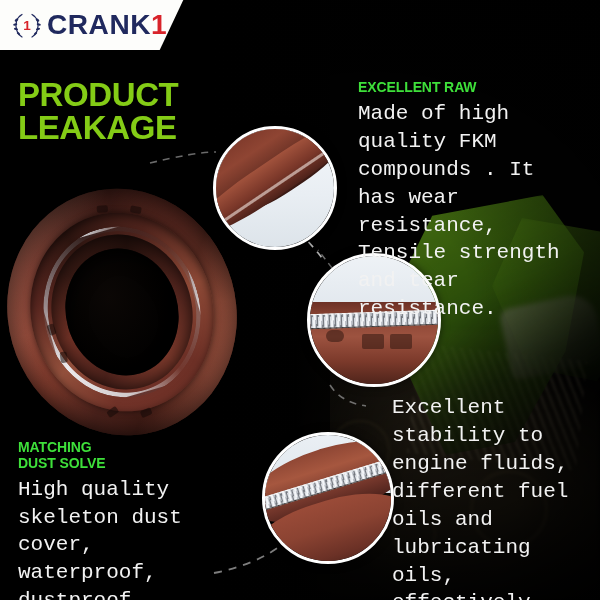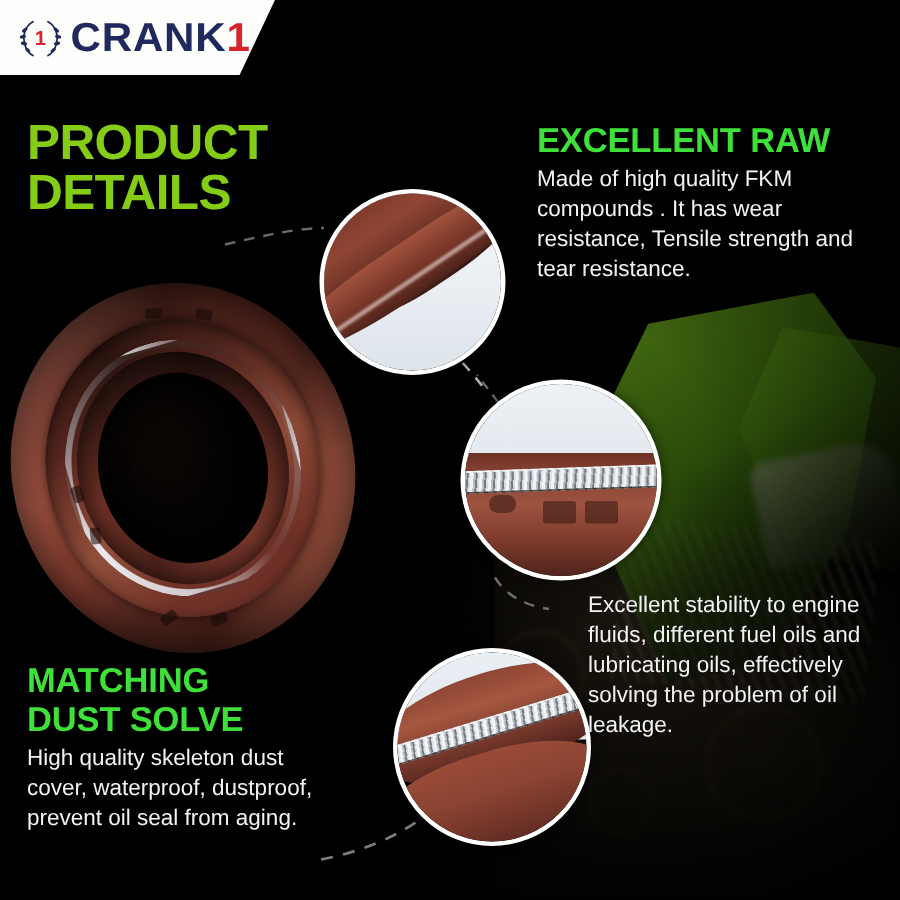--- a/index.html
+++ b/index.html
@@ -136,30 +136,31 @@
     font-size: 33px;
     line-height: 1.0;
     letter-spacing: -0.4px;
     z-index: 10;
   }
   .block { position: absolute; z-index: 10; }
   .block h3 {
     margin: 0 0 4px 0;
     color: #3ee03a;
     font-weight: bold;
-    font-size: 23px;
+    font-size: 14px;
     line-height: 1.13;
     letter-spacing: -0.1px;
   }
   .block p {
     margin: 0;
     color: #f2f2f2;
-    font-size: 15px;
+    font-size: 21px;
     line-height: 1.33;
     font-weight: normal;
+    font-family: Liberation Mono, monospace;
   }
   #blk-raw      { left: 358px; top: 80px;  width: 212px; }
   #blk-oil      { left: 392px; top: 394px; width: 200px; }
   #blk-dust     { left: 18px;  top: 440px; width: 212px; }
 
   
   .seal-main {
     position: absolute;
     left: 8px; top: 188px;
     width: 228px; height: 248px;
@@ -399,21 +400,21 @@
         <ellipse cx="52" cy="36" rx="4.2" ry="2.3" transform="rotate(-16 52 36)"></ellipse>
         <ellipse cx="47" cy="45" rx="4.0" ry="2.2" transform="rotate(-40 47 45)"></ellipse>
       </g>
       <text x="30" y="38" font-family="Liberation Sans, sans-serif" font-size="27" font-weight="bold" fill="#d8232a" text-anchor="middle">1</text>
     </svg>
     <div class="logo-text"><span>CRANK</span><span class="one">1</span></div>
   </div>
 
   <div class="title-main">
     <div>PRODUCT</div>
-    <div>DETAILS</div>
+    <div>LEAKAGE</div>
   </div>
 
   <div class="block" id="blk-raw">
     <h3>
       <span>EXCELLENT RAW</span><br>
     </h3>
     <p>Made of high quality FKM compounds . It has wear resistance, Tensile strength and tear resistance.</p>
   </div>
 
   <div class="block" id="blk-oil">

